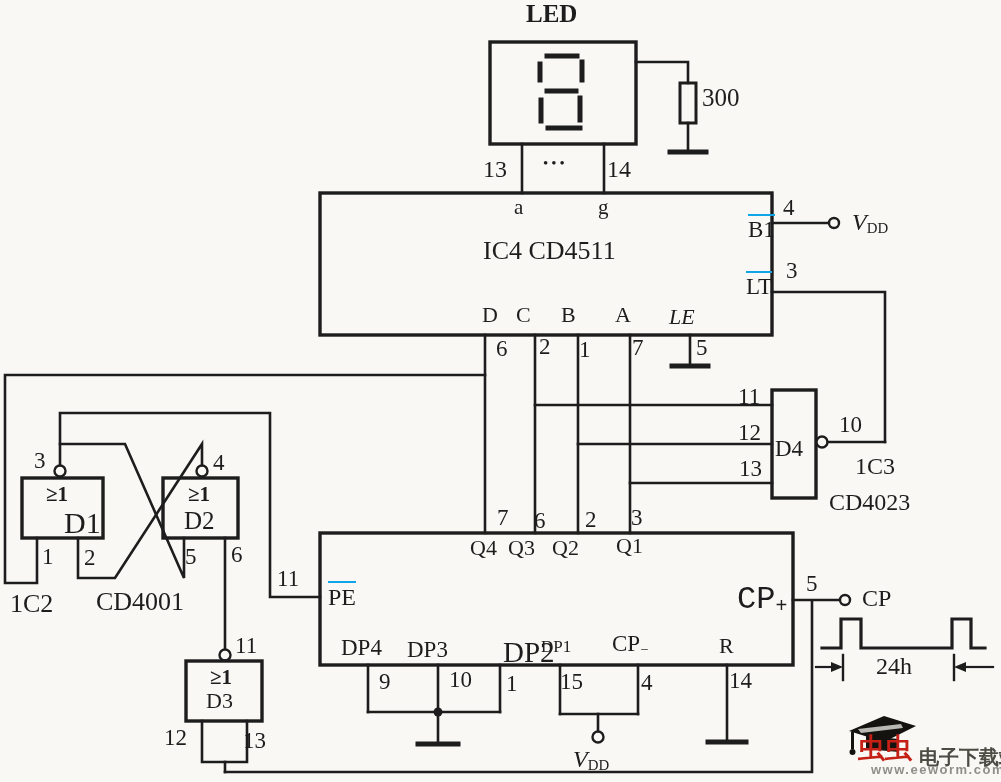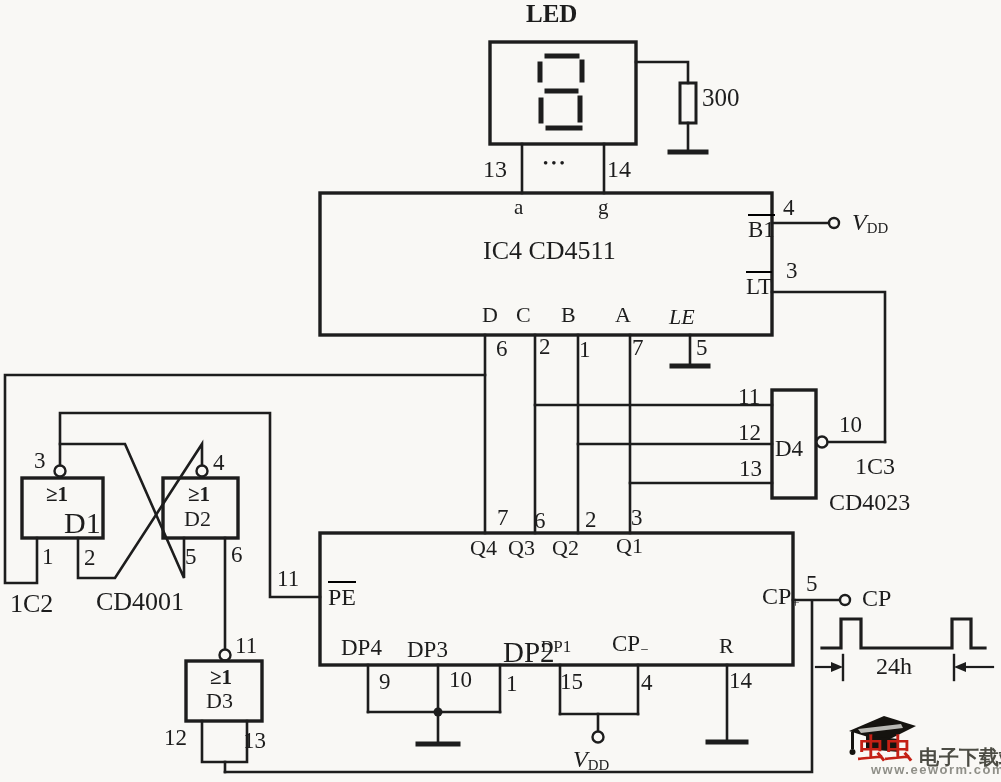--- a/index.html
+++ b/index.html
@@ -4,21 +4,21 @@
 <style>
   html,body{margin:0;padding:0;}
   body{background:#e9e9e6;font-family:"Liberation Serif","DejaVu Serif",serif;}
   #scan{position:relative;width:1001px;height:782px;background:#f9f8f5;overflow:hidden;}
   #wires{position:absolute;left:0;top:0;}
   #labels{position:absolute;left:0;top:0;width:100%;height:100%;padding-left:26px;}
   .lbl{position:absolute;line-height:1;color:#1d1d1d;white-space:nowrap;
        font-family:"Liberation Serif","DejaVu Serif",serif;}
   .lbl.b{font-weight:bold;}
   .lbl.it > .main{font-style:italic;}
-  .lbl.ol{border-top:2px solid #000000;padding-top:2px;}
+  .lbl.ol{border-top:2px solid #0ea5e9;padding-top:2px;}
   .lbl .sub{font-size:62%;vertical-align:-18%;}
   .lbl.sans{font-family:"Liberation Sans","DejaVu Sans",sans-serif;}
 </style>
 </head>
 <body>
 
 <div id="scan">
 
 <svg id="wires" width="1001" height="782" viewBox="0 0 1001 782" fill="none" stroke="#1d1d1d" stroke-width="2.6" stroke-linecap="square">
 
@@ -149,34 +149,34 @@
       <div class="lbl" style="left: 829px; top: 490px; font-size: 24px;"><span class="main">CD4023</span></div>
       <div class="lbl" style="left: 497px; top: 506px; font-size: 23px;"><span class="main">7</span></div>
       <div class="lbl" style="left: 534px; top: 509px; font-size: 23px;"><span class="main">6</span></div>
       <div class="lbl" style="left: 585px; top: 508px; font-size: 23px;"><span class="main">2</span></div>
       <div class="lbl" style="left: 631px; top: 506px; font-size: 23px;"><span class="main">3</span></div>
       <div class="lbl" style="left: 34px; top: 449px; font-size: 23px;"><span class="main">3</span></div>
       <div class="lbl" style="left: 213px; top: 451px; font-size: 23px;"><span class="main">4</span></div>
       <div class="lbl b" style="left: 46px; top: 484px; font-size: 21px;"><span class="main">≥1</span></div>
       <div class="lbl" style="left: 42px; top: 508px; font-size: 30px; margin-left: 22px;"><span class="main">D1</span></div>
       <div class="lbl b" style="left: 188px; top: 484px; font-size: 21px;"><span class="main">≥1</span></div>
-      <div class="lbl" style="left: 184px; top: 508px; font-size: 22px;"><span class="main">D2</span></div>
+      <div class="lbl" style="left: 184px; top: 508px; font-size: 25px;"><span class="main">D2</span></div>
       <div class="lbl" style="left: 42px; top: 545px; font-size: 23px;"><span class="main">1</span></div>
       <div class="lbl" style="left: 84px; top: 546px; font-size: 23px;"><span class="main">2</span></div>
       <div class="lbl" style="left: 185px; top: 545px; font-size: 23px;"><span class="main">5</span></div>
       <div class="lbl" style="left: 231px; top: 543px; font-size: 23px;"><span class="main">6</span></div>
       <div class="lbl" style="left: 10px; top: 591px; font-size: 26px;"><span class="main">1C2</span></div>
       <div class="lbl" style="left: 96px; top: 589px; font-size: 26px;"><span class="main">CD4001</span></div>
       <div class="lbl" style="left: 277px; top: 567px; font-size: 23px;"><span class="main">11</span></div>
       <div class="lbl ol" style="left: 328px; top: 581px; font-size: 24px;"><span class="main">PE</span></div>
       <div class="lbl" style="left: 470px; top: 537px; font-size: 22px;"><span class="main">Q4</span></div>
       <div class="lbl" style="left: 508px; top: 537px; font-size: 22px;"><span class="main">Q3</span></div>
       <div class="lbl" style="left: 552px; top: 537px; font-size: 22px;"><span class="main">Q2</span></div>
       <div class="lbl" style="left: 616px; top: 535px; font-size: 22px;"><span class="main">Q1</span></div>
-      <div class="lbl" style="left: 762px; top: 584px; font-size: 24px;"><span class="main">CP</span><span class="sub">+</span></div>
+      <div class="lbl" style="left: 737px; top: 584px; font-size: 32px; font-family: Liberation Mono, monospace;"><span class="main">CP</span><span class="sub">+</span></div>
       <div class="lbl" style="left: 806px; top: 572px; font-size: 23px;"><span class="main">5</span></div>
       <div class="lbl" style="left: 862px; top: 586px; font-size: 24px;"><span class="main">CP</span></div>
       <div class="lbl" style="left: 341px; top: 636px; font-size: 23px;"><span class="main">DP4</span></div>
       <div class="lbl" style="left: 407px; top: 638px; font-size: 23px;"><span class="main">DP3</span></div>
       <div class="lbl" style="left: 474px; top: 638px; font-size: 29px; margin-left: 29px;"><span class="main">DP2</span></div>
       <div class="lbl" style="left: 541px; top: 638px; font-size: 17px;"><span class="main">DP1</span></div>
       <div class="lbl" style="left: 612px; top: 632px; font-size: 23px;"><span class="main">CP</span><span class="sub">−</span></div>
       <div class="lbl" style="left: 719px; top: 635px; font-size: 22px;"><span class="main">R</span></div>
       <div class="lbl" style="left: 379px; top: 670px; font-size: 23px;"><span class="main">9</span></div>
       <div class="lbl" style="left: 449px; top: 668px; font-size: 23px;"><span class="main">10</span></div>

